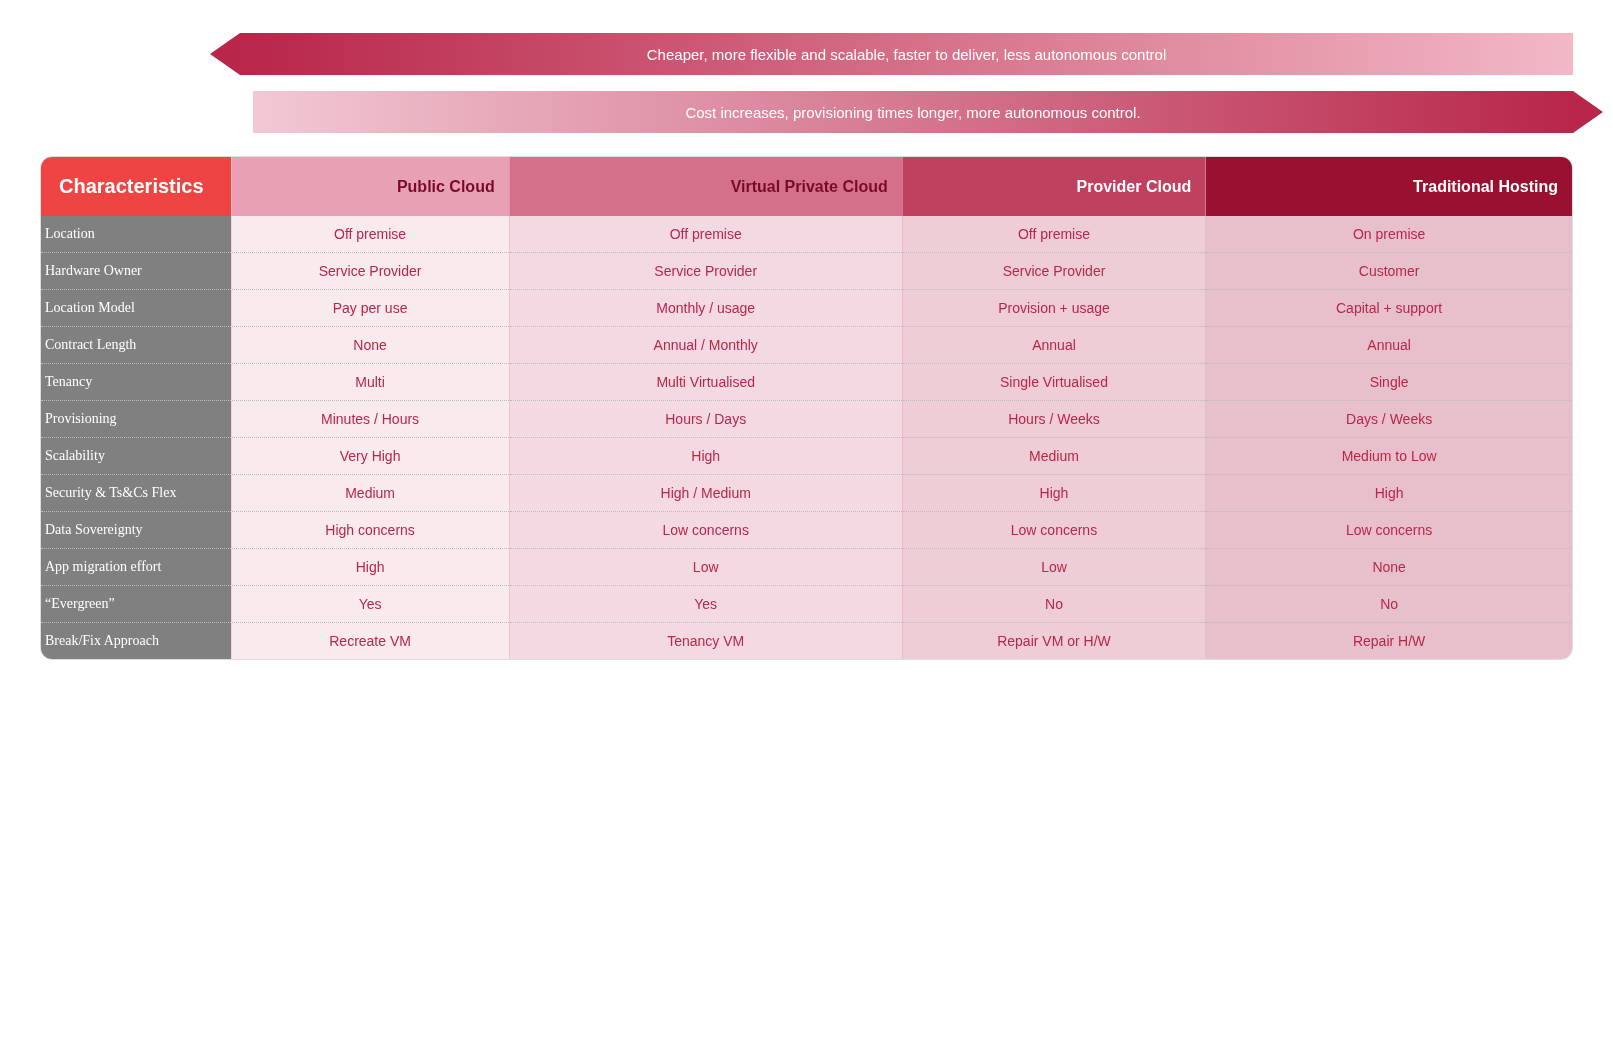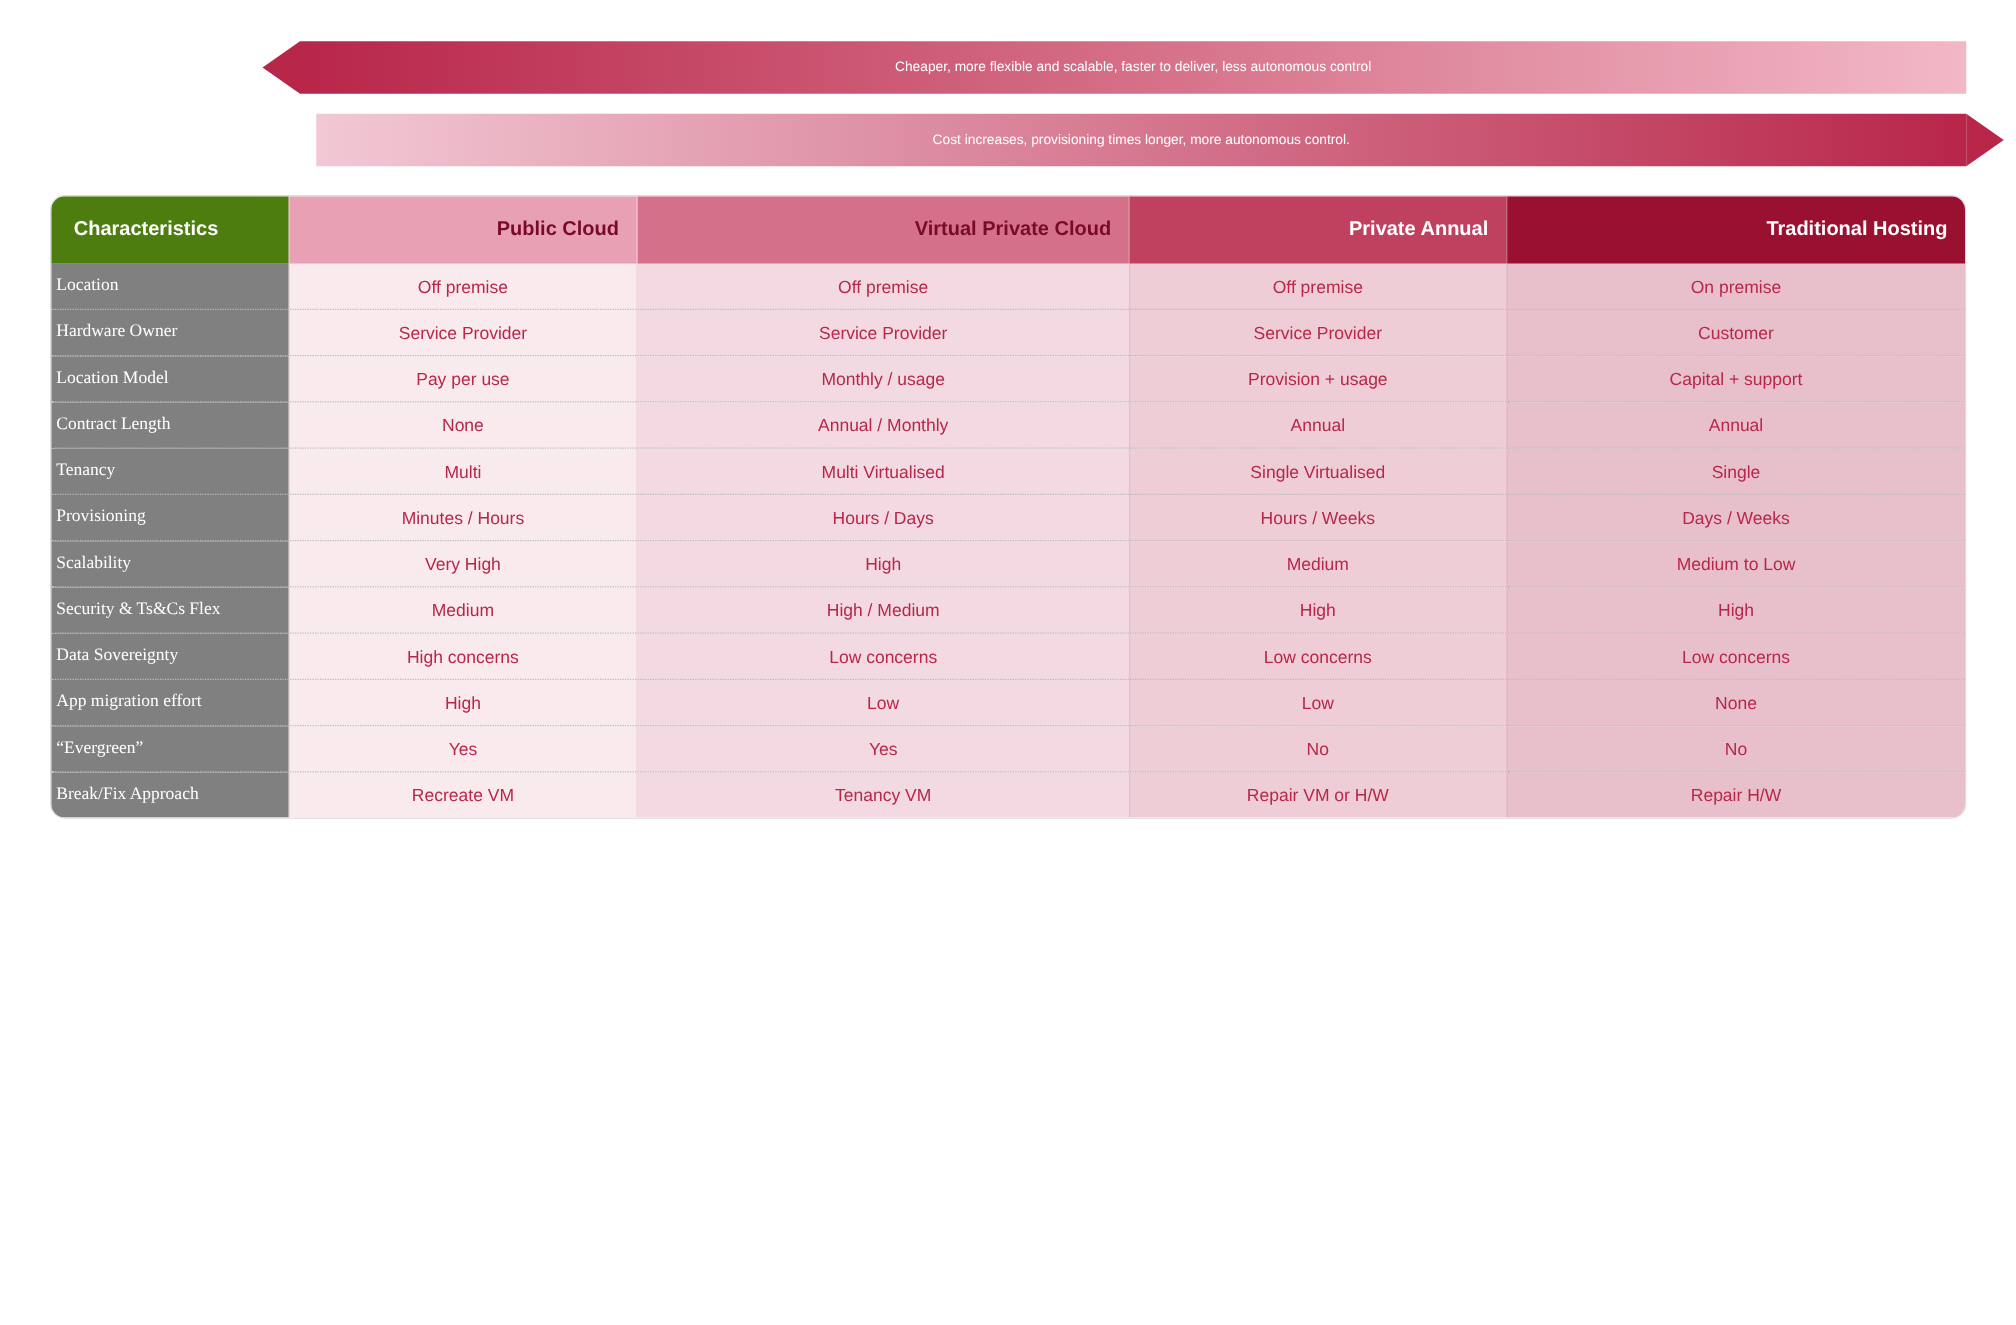--- a/index.html
+++ b/index.html
@@ -64,21 +64,21 @@
       top: 0;
       width: 0;
       height: 0;
       border-top: 21px solid transparent;
       border-bottom: 21px solid transparent;
       border-left: 30px solid #b8264a;
     }
 
     .arrow-text {
       color: #fff;
-      font-size: 11px;
+      font-size: 15px;
       font-weight: 400;
       text-align: left;
       z-index: 1;
     }
 
     .table-wrapper {
       width: 100%;
       border-radius: 12px;
       overflow: hidden;
       border: 1px solid #ddd;
@@ -91,23 +91,23 @@
 
     thead tr th {
       padding: 18px 14px;
       font-weight: bold;
       font-size: 16px;
       text-align: right;
       vertical-align: middle;
     }
 
     .th-char {
-      background: #4d7c0f;
-      color: #fff;
-      font-size: 16px;
+      background: #ef4444;
+      color: #fff;
+      font-size: 20px;
       font-weight: bold;
       text-align: left;
       width: 190px;
       padding-left: 18px;
     }
 
     .th-public {
       background: #e8a0b4;
       color: #7a0a2a;
     }
@@ -206,21 +206,21 @@
     <thead>
       <tr class="header-row">
         <th class="th-char">Characteristics</th>
         <th class="th-public">
           <span>Public Cloud</span>
         </th>
         <th class="th-virtual">
           <span>Virtual Private Cloud</span>
         </th>
         <th class="th-private">
-          <span>Private Annual</span>
+          <span>Provider Cloud</span>
         </th>
         <th class="th-traditional">
           <span>Traditional Hosting</span>
         </th>
       </tr>
     </thead>
     <tbody id="table-body">
     <tr>
           <td class="td-char">Location</td>
           <td class="td-public">Off premise</td>

